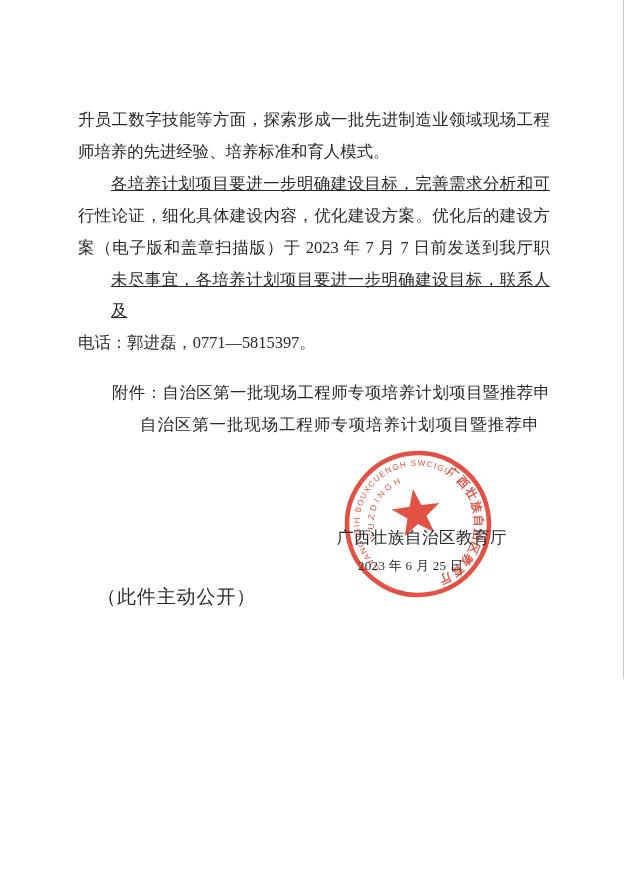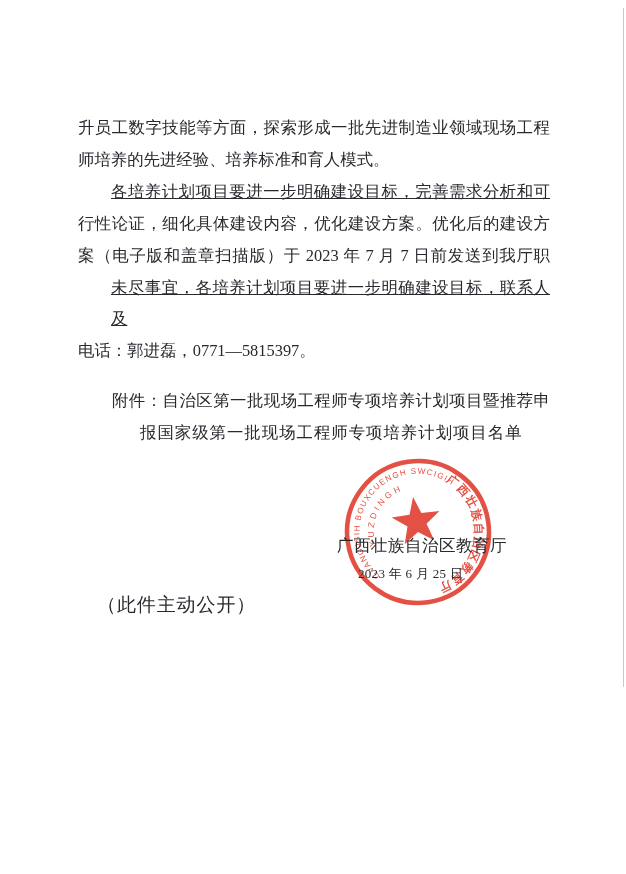--- a/index.html
+++ b/index.html
@@ -1,21 +1,21 @@
 <!DOCTYPE html>
 <html style="--seal-color: #e03a2b; --ink: #26292e;"><head>
 <meta charset="utf-8">
 <style>
   :root { --seal-color:#e03a2b; --ink:#26292e; }
   * { margin:0; padding:0; box-sizing:border-box; }
   html,body { background:#ffffff; }
   body { font-family:"Liberation Serif","DejaVu Serif",serif; }
   .page {
     position:relative; width:626px; height:679px;
-    background:#ffffff; overflow:hidden; margin:8px auto;
+    background:#ffffff; overflow:hidden; margin:0 auto;
   }
   .edge-line {
     position:absolute; left:623px; top:0; width:1px; height:874px;
     background:#c9c9c9;
   }
   .doc-body {
     position:absolute; left:78px; top:104px; width:472px;
     font-size:16.4px; line-height:31.9px; color:var(--ink);
   }
   .line { width:100%; white-space:nowrap; }
@@ -62,21 +62,21 @@
     <div class="line">师培养的先进经验、培养标准和育人模式。</div>
     <div class="line j ind">各培养计划项目要进一步明确建设目标，完善需求分析和可</div>
     <div class="line j">行性论证，细化具体建设内容，优化建设方案。优化后的建设方</div>
     <div class="line j">案（电子版和盖章扫描版）于 2023 年 7 月 7 日前发送到我厅职</div>
     <div class="line j ind">未尽事宜，各培养计划项目要进一步明确建设目标，联系人及</div>
     <div class="line">电话：郭进磊，0771—5815397。</div>
   </div>
 
   <div class="attach">
     <div class="l1">附件：自治区第一批现场工程师专项培养计划项目暨推荐申</div>
-    <div class="l2">报国家级第一批现场工程师专项培养计划项目名单</div>
+    <div class="l2">自治区第一批现场工程师专项培养计划项目暨推荐申</div>
   </div>
 
   <svg class="seal" viewBox="0 0 150 150">
     <g transform="rotate(-8 75 75)">
       <circle cx="75" cy="75" r="70" fill="none" stroke="#e03a2b" stroke-width="4.5"></circle>
       <path d="M0,-25 L5.9,-8.1 L23.8,-7.7 L9.5,3.1 L14.7,20.2 L0,9.9 L-14.7,20.2 L-9.5,3.1 L-23.8,-7.7 L-5.9,-8.1 Z" transform="translate(75,65)" fill="#e03a2b"></path>
       <defs>
         <path id="arc-outer" d="M34.7,115.3 A57,57 0 1 1 115.3,34.7 A57,57 0 0 1 34.7,115.3" fill="none"></path>
         <path id="arc-inner" d="M44.6,105.4 A43,43 0 1 1 105.4,44.6 A43,43 0 0 1 44.6,105.4" fill="none"></path>
       </defs>

